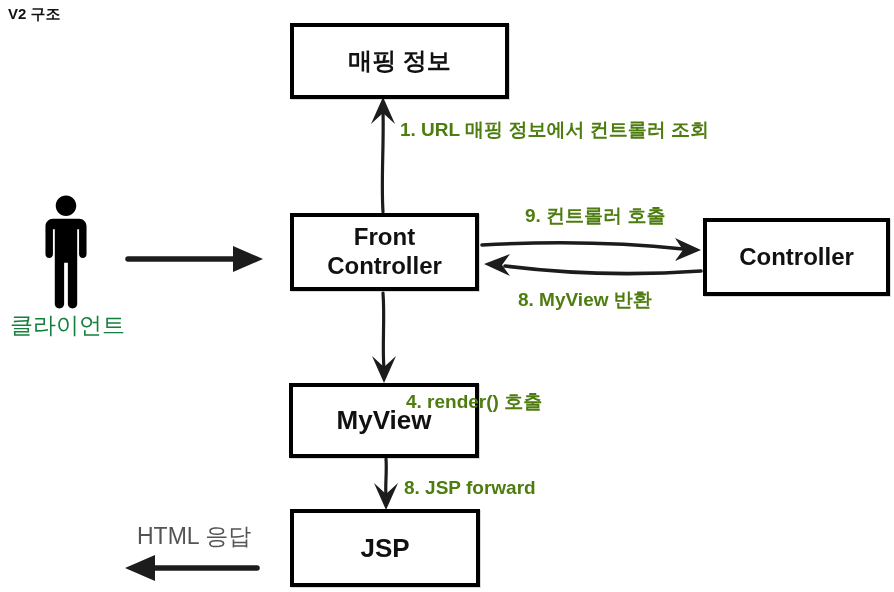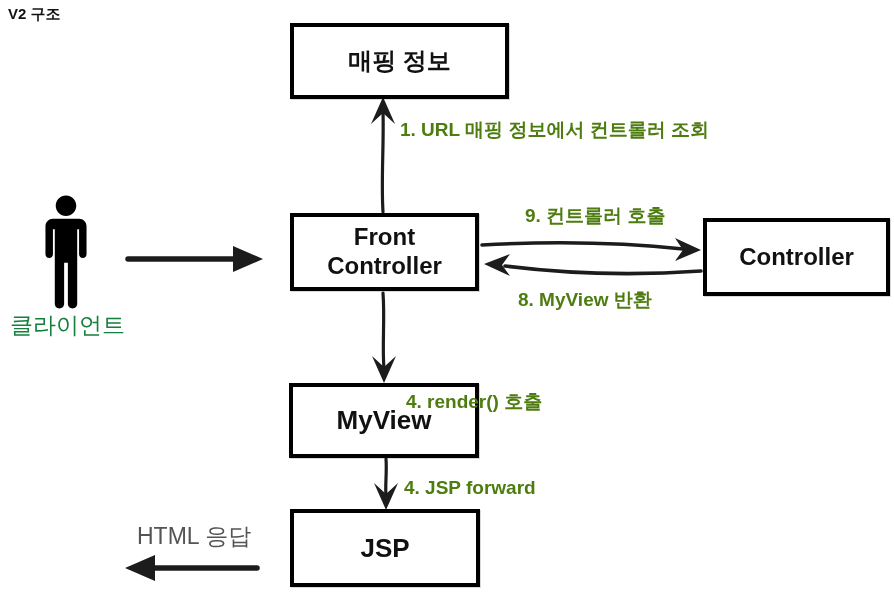--- a/index.html
+++ b/index.html
@@ -137,17 +137,17 @@
 
   <svg class="client-icon" viewBox="0 0 60 121" xmlns="http://www.w3.org/2000/svg">
     <path fill="#000000" d="M30 0c6.1 0 11 4.9 11 11s-4.9 11-11 11-11-4.9-11-11S23.9 0 30 0zm14 25H16c-4.4 0-8 3.6-8 8v30c0 2.2 1.8 4 4 4s4-1.8 4-4V36h2v80c0 2.8 2.2 5 5 5s5-2.2 5-5V72h4v44c0 2.8 2.2 5 5 5s5-2.2 5-5V36h2v27c0 2.2 1.8 4 4 4s4-1.8 4-4V33c0-4.4-3.6-8-8-8z"></path>
   </svg>
   <div class="label-client">클라이언트</div>
 
   <div class="step-label label-step1">1. URL 매핑 정보에서 컨트롤러 조회</div>
   <div class="step-label label-step2">9. 컨트롤러 호출</div>
   <div class="step-label label-step3">8. MyView 반환</div>
   <div class="step-label label-step4">4. render() 호출</div>
-  <div class="step-label label-step5">4. JSP forward</div>
+  <div class="step-label label-step5">8. JSP forward</div>
 
   <div class="flow-label label-html">HTML 응답</div>
 
 </div>
 
 </body></html>

